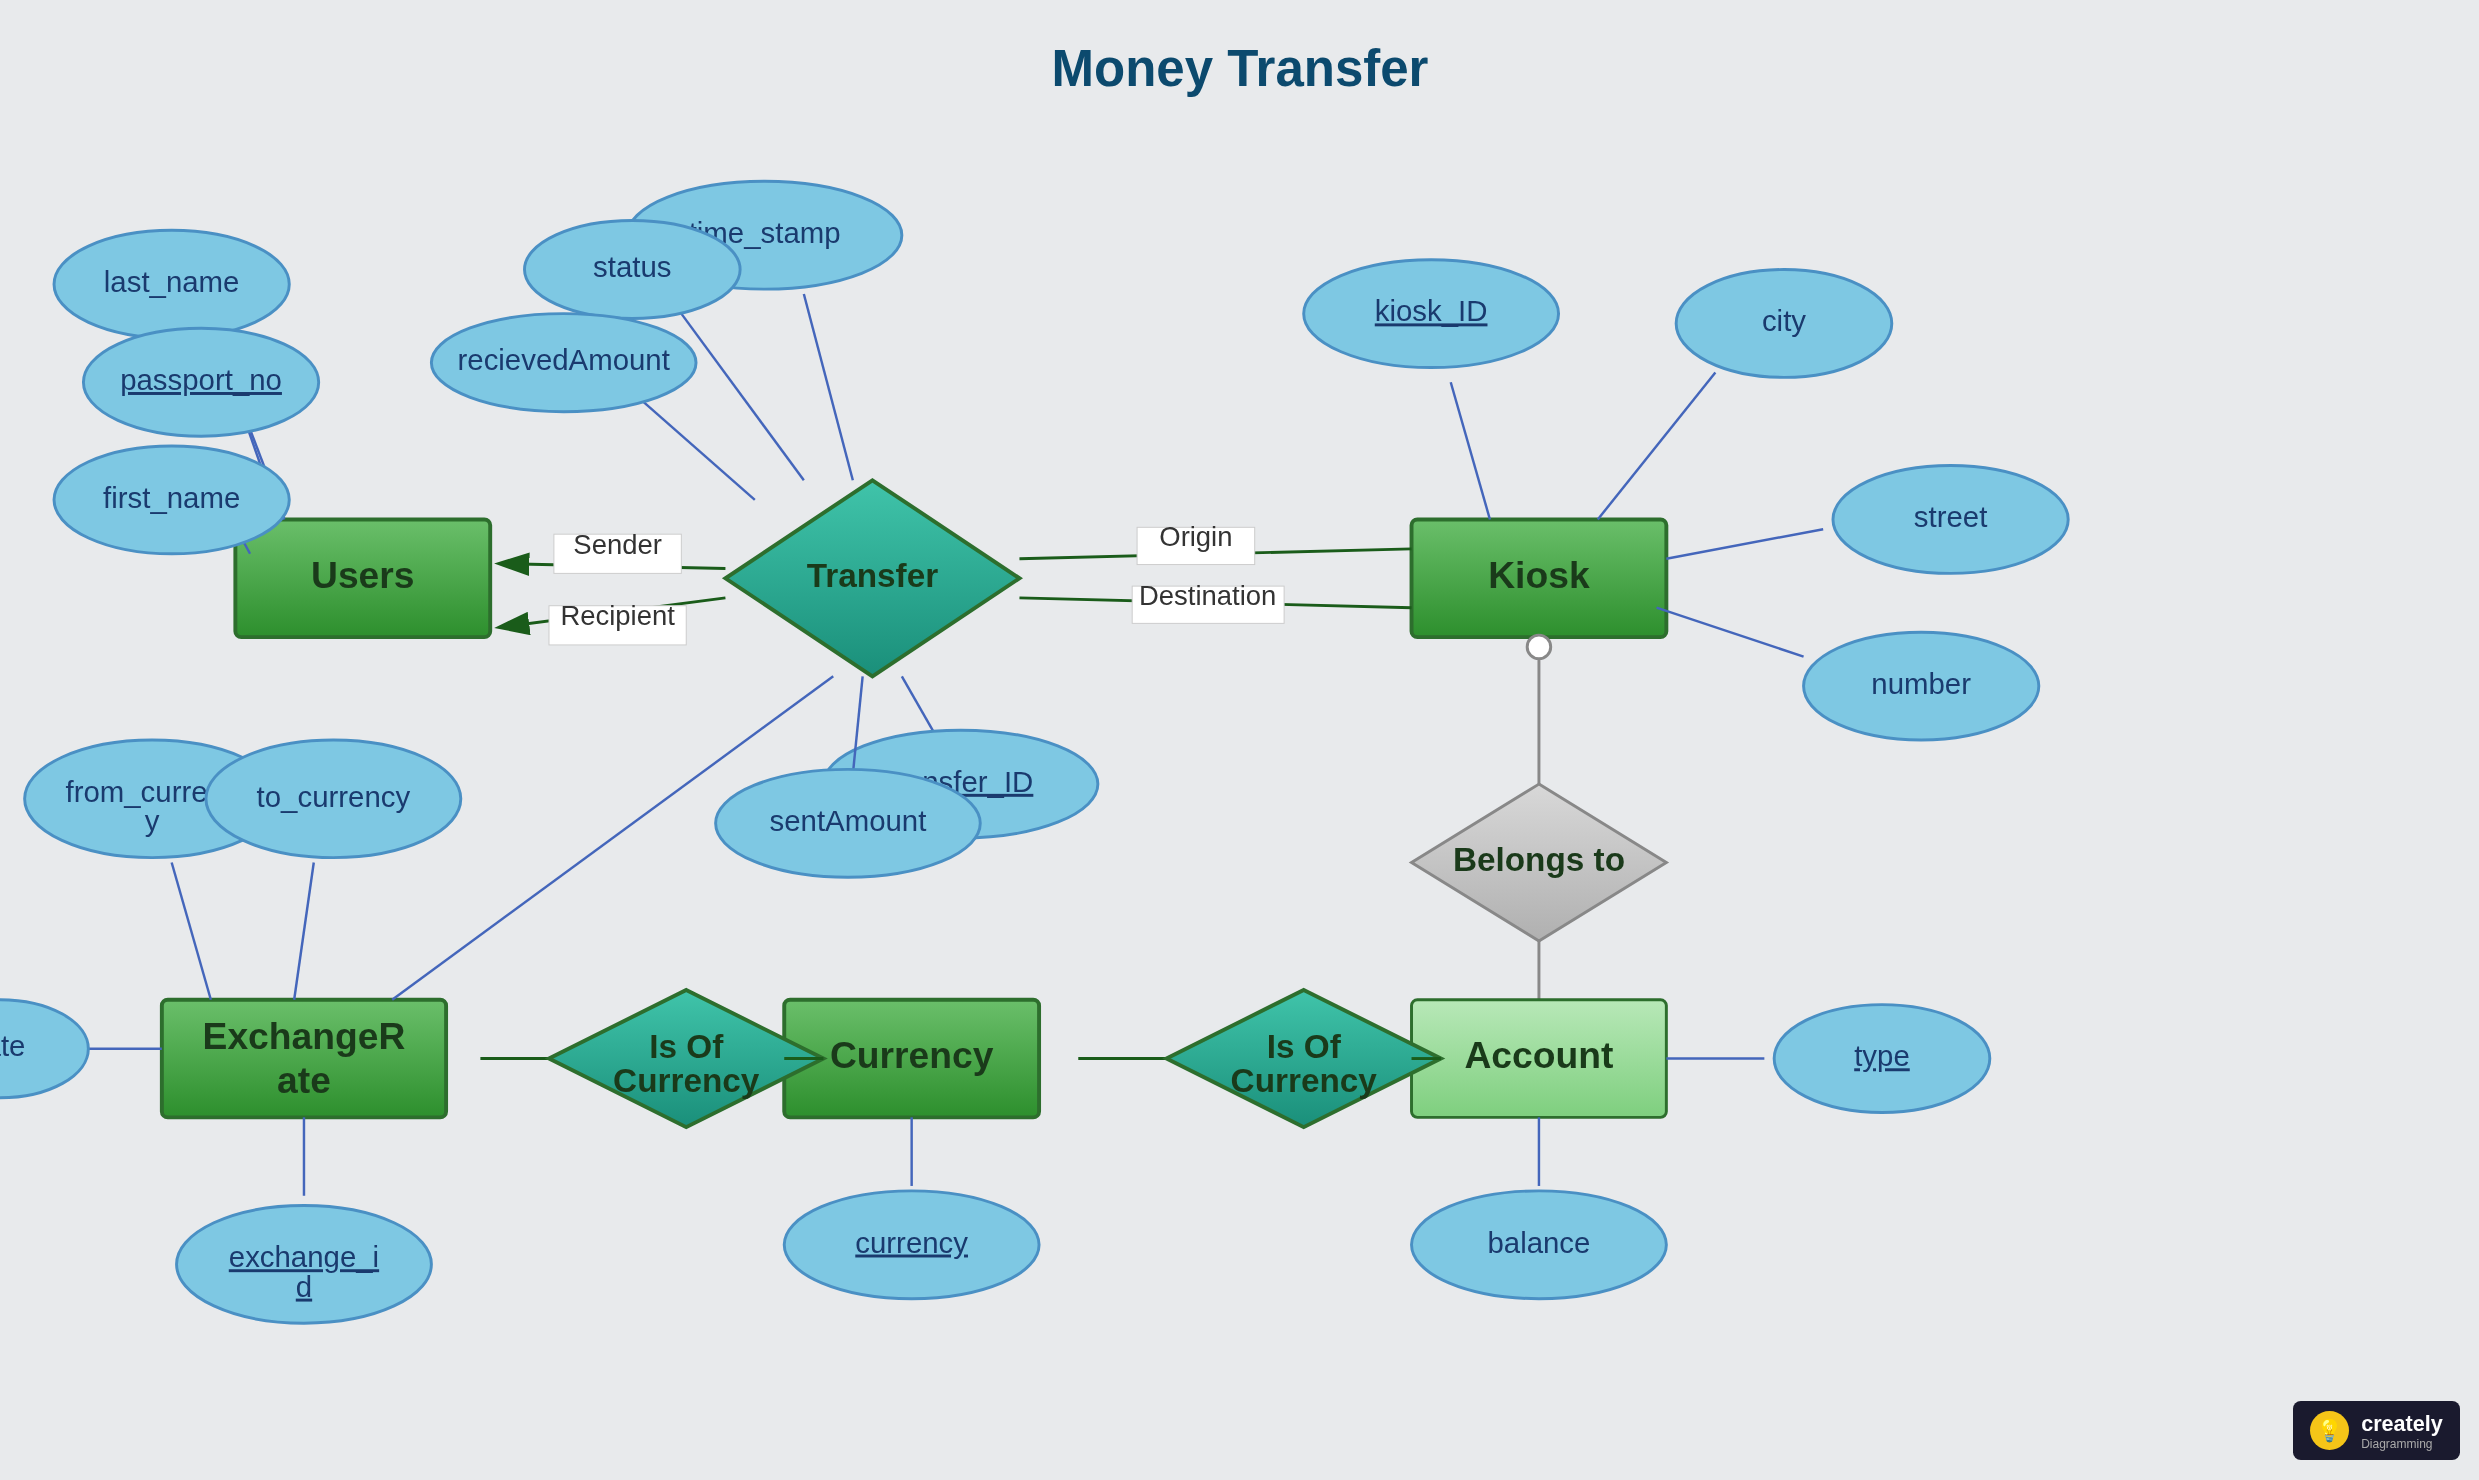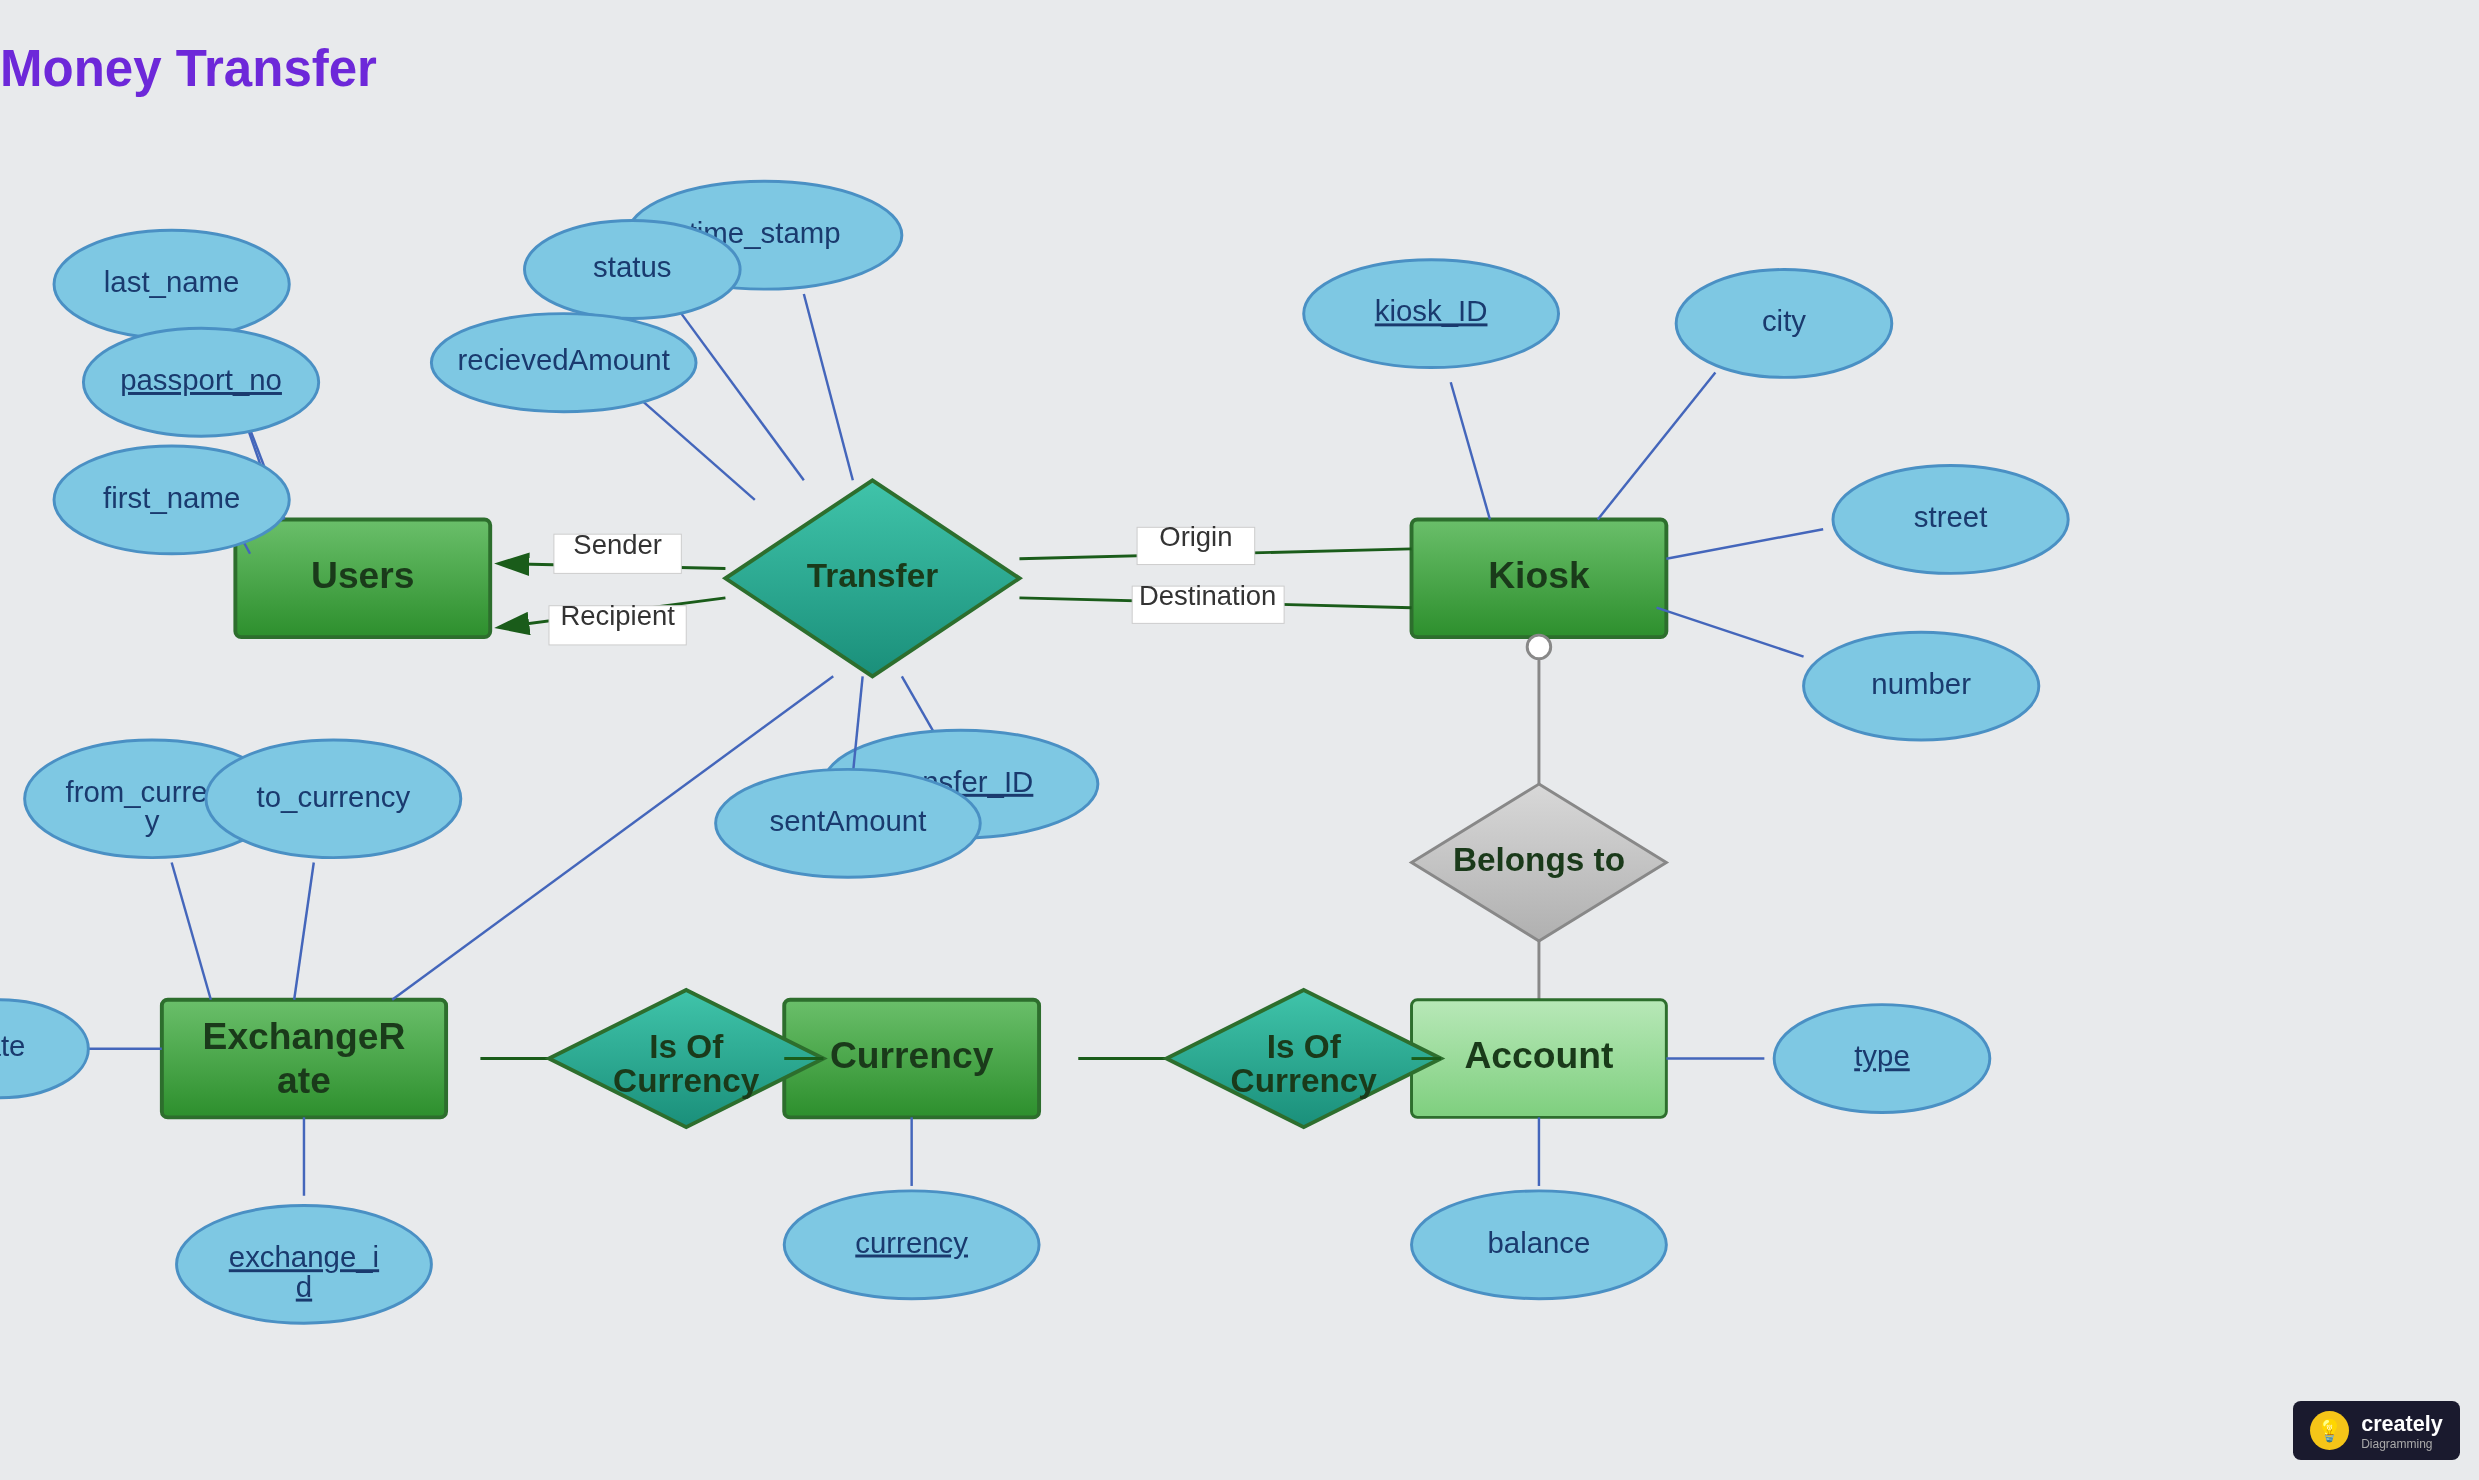--- a/index.html
+++ b/index.html
@@ -11,25 +11,25 @@
       overflow: hidden;
       position: relative;
     }
     .diagram-container {
       width: 2480px;
       height: 1480px;
       position: relative;
       background: #e8eaec;
     }
     .title {
-      text-align: left;
+      text-align: center;
       font-size: 51px;
       font-weight: bold;
       padding-top: 39px;
-      color: #6d28d9;
+      color: #0c4a6e;
     }
     svg.diagram-svg {
       position: absolute;
       top: 0;
       left: 0;
       width: 2480px;
       height: 1480px;
     }
     
     .entity-rect {

